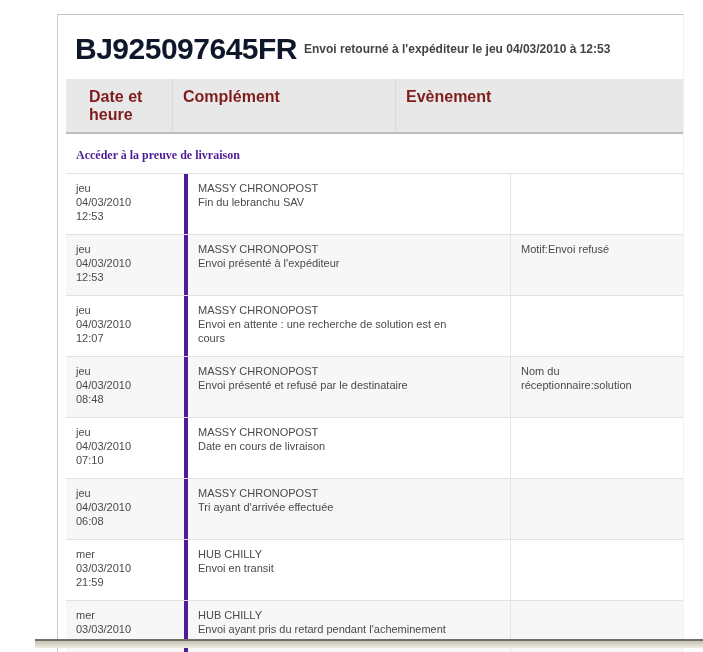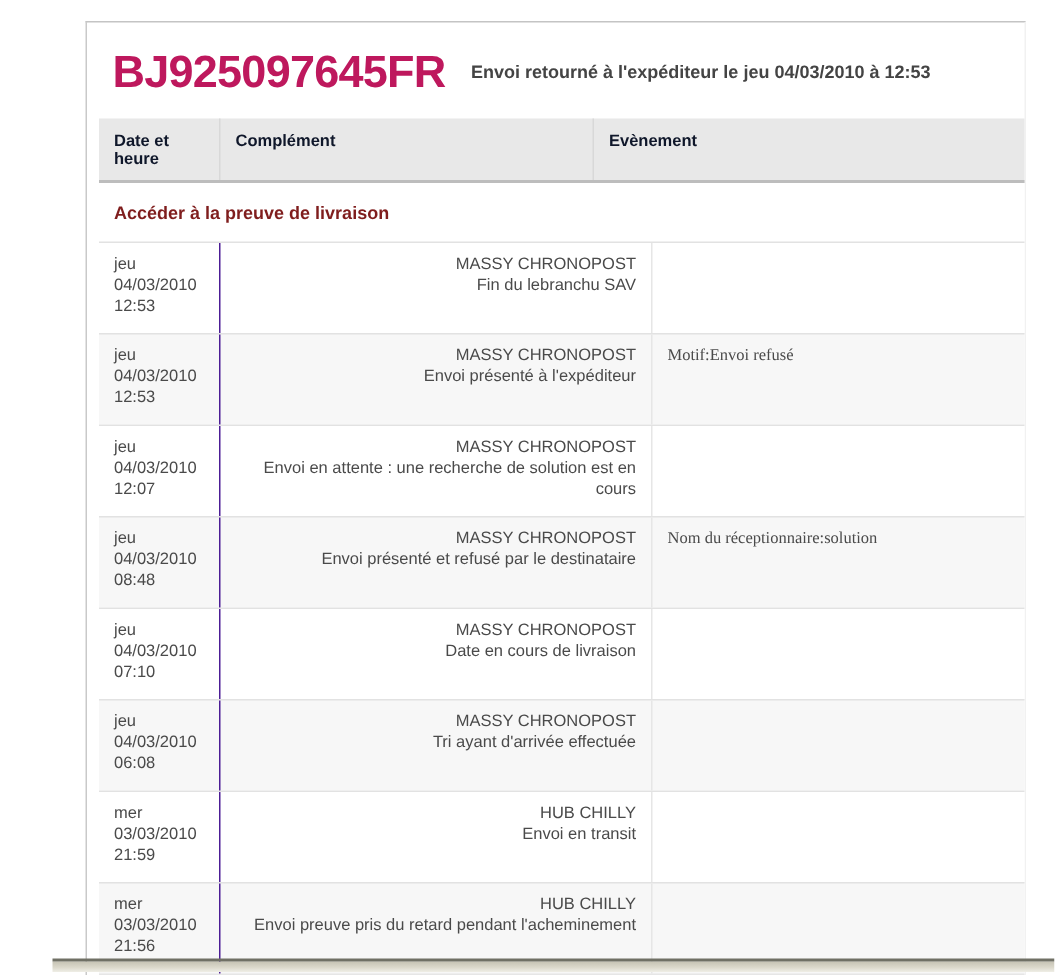--- a/index.html
+++ b/index.html
@@ -20,79 +20,82 @@
     border-left: 1px solid #c9c9c9;
     border-right: 1px solid #f1f1f1;
   }
   .title-bar {
     padding: 17px 10px 13px 17px;
     white-space: nowrap;
   }
   .tracking-no {
     font-size: 30px;
     font-weight: bold;
-    color: #be185d;
+    color: #0f172a;
     letter-spacing: -0.5px;
     vertical-align: baseline;
   }
   .status {
     font-size: 12px;
     font-weight: bold;
     color: #444444;
-    margin-left: 17px;
+    margin-left: 7px;
     vertical-align: 6px;
   }
   .track-table {
     margin-left: 8px;
     width: calc(100% - 8px);
   }
   .thead {
     display: flex;
     background: #e8e8e8;
     border-bottom: 2px solid #bdbdbd;
   }
   .th {
     padding: 9px 10px 8px 10px;
-    font-size: 11px;
-    font-weight: bold;
-    color: #0f172a;
+    font-size: 16px;
+    font-weight: bold;
+    color: #7f1d1d;
+    margin-left: 13px;
   }
   .th-date { width: 80px; }
   .th-event { width: 288px; border-left: 1px solid #d8d8d8; }
   .th-comp { flex: 1; border-left: 1px solid #d8d8d8; }
   .linkrow {
     padding: 11px 10px 10px 10px;
     background: #ffffff;
   }
   .pod-link {
     font-size: 12px;
     font-weight: bold;
-    color: #7f1d1d;
+    color: #4c1d95;
     text-decoration: none;
     cursor: pointer;
+    font-family: Liberation Serif, serif;
   }
   .tr {
     display: flex;
     border-top: 1px solid #e2e2e2;
     background: #ffffff;
+    gap: 38px;
   }
   .tbody .tr:nth-child(even) { background: #f7f7f7; }
   .tbody .tr:last-child { border-bottom: 1px solid #e6e6e6; }
   .td {
     padding: 7px 10px 11px 10px;
     font-size: 11px;
     line-height: 14px;
     color: #4a4a4a;
   }
   .td-date {
     width: 80px;
     white-space: pre-line;
   }
-  .td-event { width: 288px; border-left: 1px solid #4c1d95; text-align: right; }
-  .td-comp { flex: 1; border-left: 1px solid #e6e6e6; font-family: Liberation Serif, serif; }
+  .td-event { width: 288px; border-left: 4px solid #4c1d95; }
+  .td-comp { flex: 1; border-left: 1px solid #e6e6e6; }
   .window-edge {
     position: absolute;
     left: 35px; right: 0;
     top: 639px;
     height: 9px;
     border-top: 2px solid #707065;
     background: linear-gradient(to bottom, #c6c3b4 0%, #dbd8cb 55%, #efeee6 100%);
   }
 </style>
 </head>
@@ -188,21 +191,21 @@
         </div>
         <div class="td td-comp"></div>
       </div>
 
       <div class="tr">
         <div class="td td-date">mer
 03/03/2010
 21:56</div>
         <div class="td td-event">
           <div>HUB CHILLY</div>
-          <div>Envoi preuve pris du retard pendant l'acheminement</div>
+          <div>Envoi ayant pris du retard pendant l'acheminement</div>
         </div>
         <div class="td td-comp"></div>
       </div>
 
     </div>
   </div>
 </div>
 
 <div class="window-edge"></div>
 

